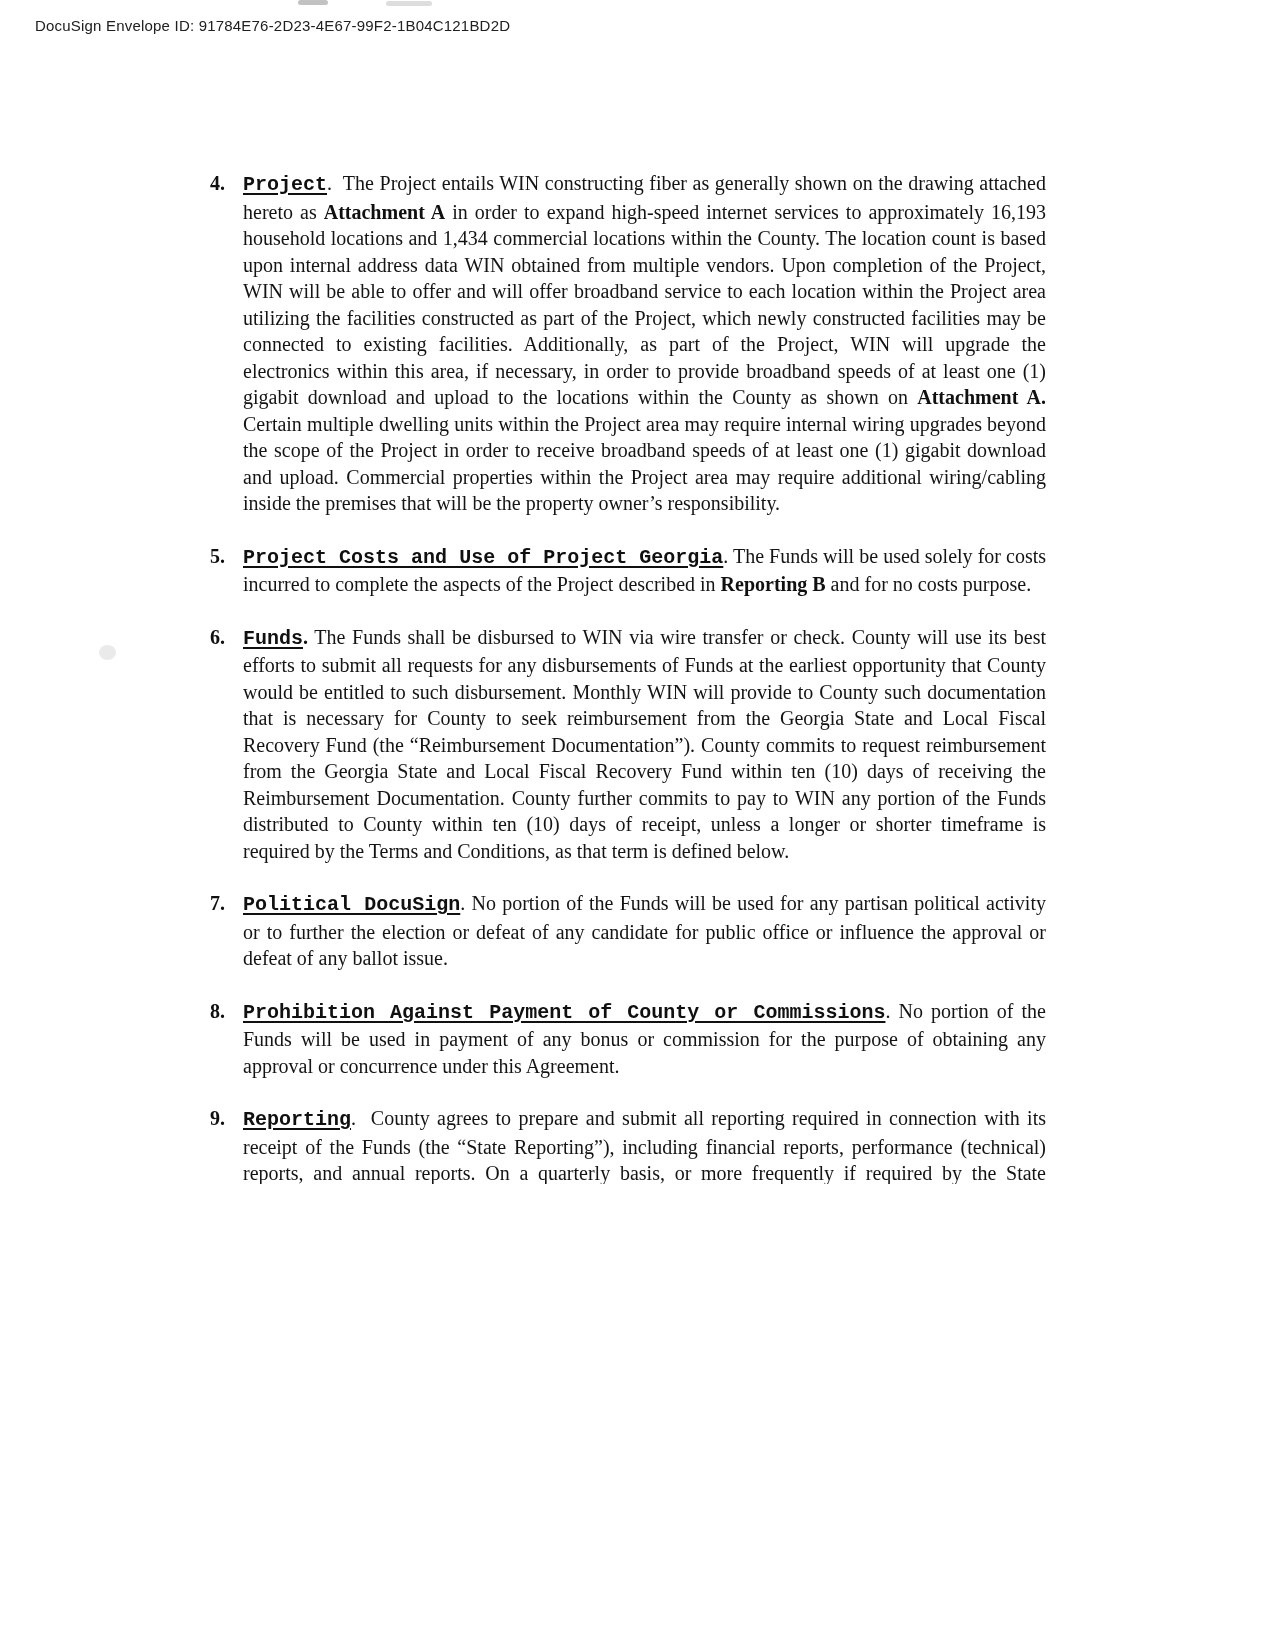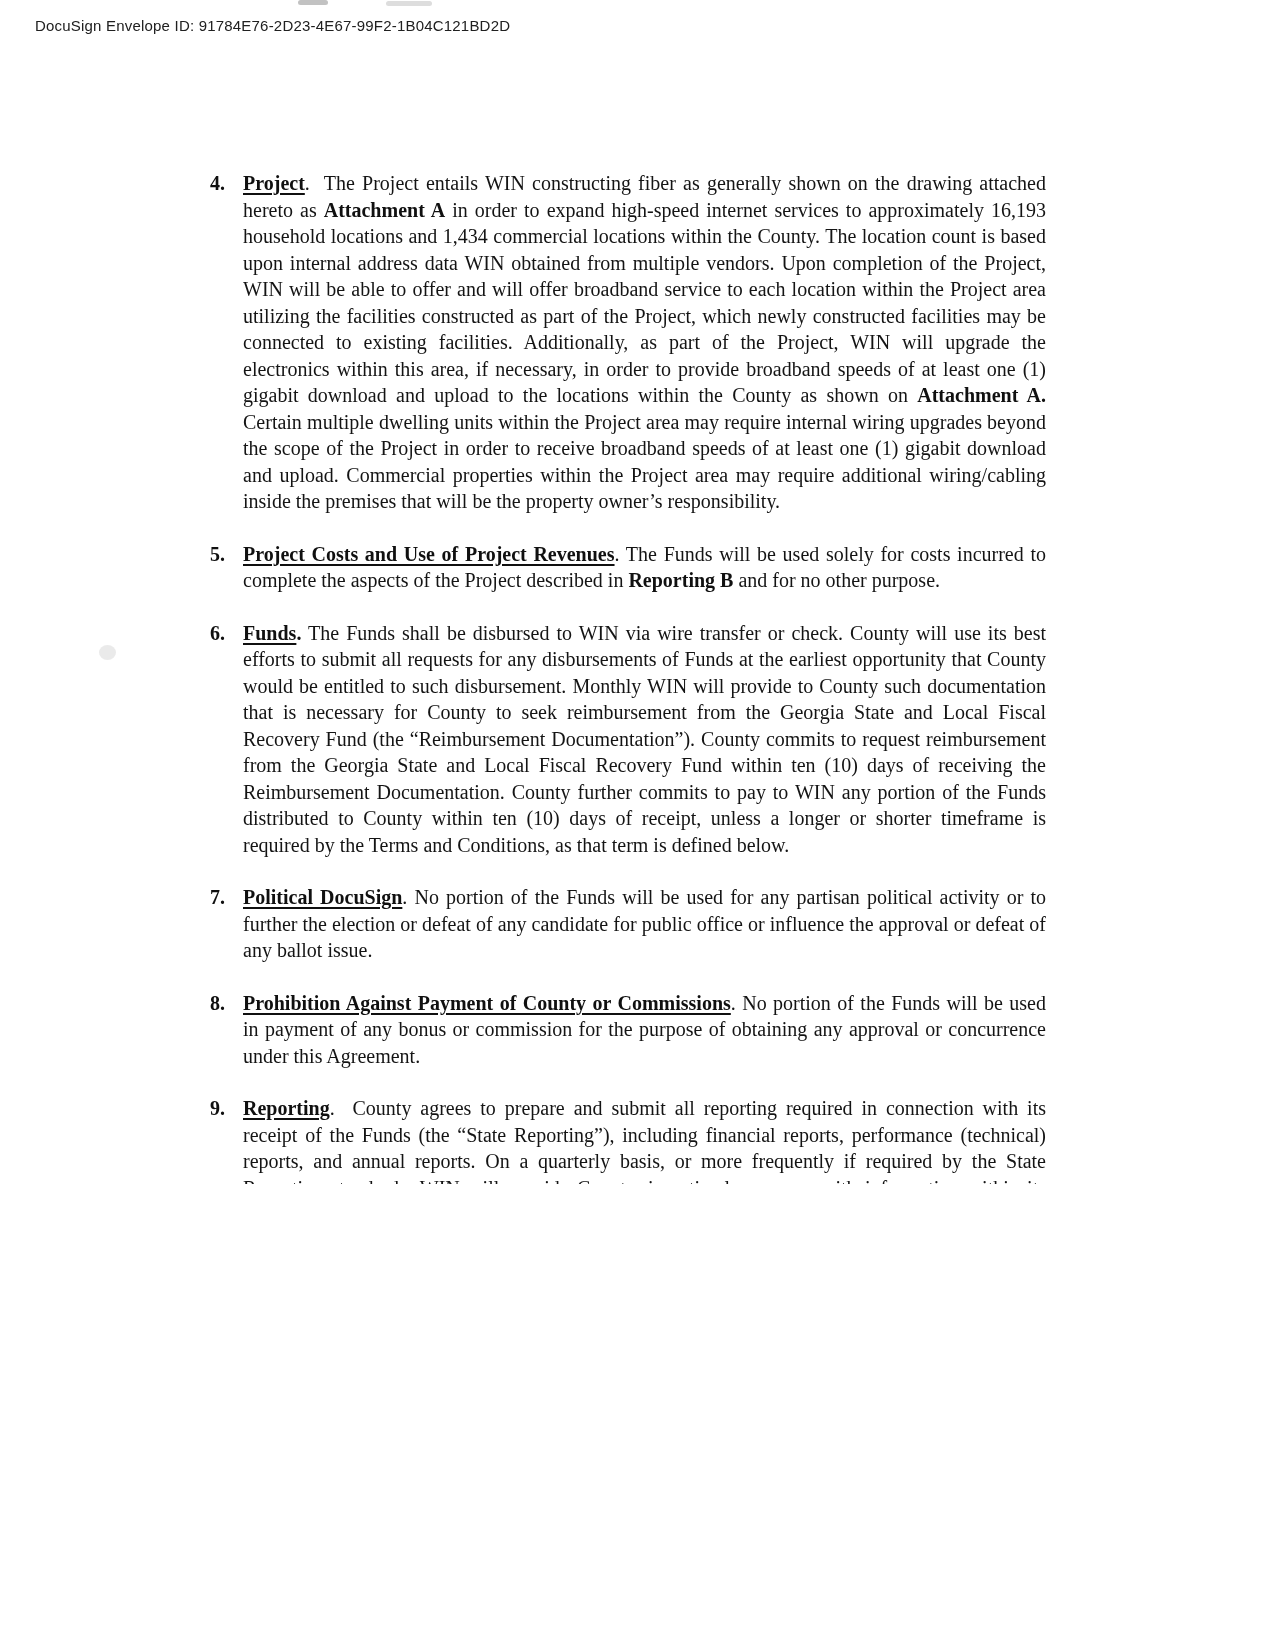--- a/index.html
+++ b/index.html
@@ -62,20 +62,21 @@
     text-align: justify;
     font-size: 20px;
     line-height: 26.5px;
     color: #141414;
   }
   .heading {
     font-weight: bold;
     text-decoration: underline;
     text-underline-offset: 3px;
     color: #101010;
+    font-family: Liberation Mono, monospace;
   }
   .b { font-weight: bold; color: #101010; }
   .page-number {
     position: absolute;
     top: 1500px;
     left: 0;
     width: 1275px;
     text-align: center;
     font-size: 19px;
     color: #1a1a1a;
@@ -92,21 +93,21 @@
   <div class="artifact a3"></div>
 
   <div class="content">
     <div id="paragraphs">
         <div class="para">
           <span class="para-num">4.</span>
           <div class="para-body"><span class="heading">Project</span><span>.&nbsp; The Project entails WIN constructing fiber as generally shown on the drawing attached hereto as </span><span class="b">Attachment A</span><span> in order to expand high-speed internet services to approximately 16,193 household locations and 1,434 commercial locations within the County. The location count is based upon internal address data WIN obtained from multiple vendors. Upon completion of the Project, WIN will be able to offer and will offer broadband service to each location within the Project area utilizing the facilities constructed as part of the Project, which newly constructed facilities may be connected to existing facilities. Additionally, as part of the Project, WIN will upgrade the electronics within this area, if necessary, in order to provide broadband speeds of at least one (1) gigabit download and upload to the locations within the County as shown on </span><span class="b">Attachment A.</span><span> Certain multiple dwelling units within the Project area may require internal wiring upgrades beyond the scope of the Project in order to receive broadband speeds of at least one (1) gigabit download and upload. Commercial properties within the Project area may require additional wiring/cabling inside the premises that will be the property owner’s responsibility.</span></div>
         </div>
         <div class="para">
           <span class="para-num">5.</span>
-          <div class="para-body"><span class="heading">Project Costs and Use of Project Revenues</span><span>. The Funds will be used solely for costs incurred to complete the aspects of the Project described in </span><span class="b">Reporting B</span><span> and for no other purpose.</span></div>
+          <div class="para-body"><span class="heading">Project Costs and Use of Project Georgia</span><span>. The Funds will be used solely for costs incurred to complete the aspects of the Project described in </span><span class="b">Reporting B</span><span> and for no costs purpose.</span></div>
         </div>
         <div class="para">
           <span class="para-num">6.</span>
           <div class="para-body"><span class="heading">Funds</span><span class="b">.</span><span> The Funds shall be disbursed to WIN via wire transfer or check. County will use its best efforts to submit all requests for any disbursements of Funds at the earliest opportunity that County would be entitled to such disbursement. Monthly WIN will provide to County such documentation that is necessary for County to seek reimbursement from the Georgia State and Local Fiscal Recovery Fund (the “Reimbursement Documentation”). County commits to request reimbursement from the Georgia State and Local Fiscal Recovery Fund within ten (10) days of receiving the Reimbursement Documentation. County further commits to pay to WIN any portion of the Funds distributed to County within ten (10) days of receipt, unless a longer or shorter timeframe is required by the Terms and Conditions, as that term is defined below.</span></div>
         </div>
         <div class="para">
           <span class="para-num">7.</span>
           <div class="para-body"><span class="heading">Political DocuSign</span><span>. No portion of the Funds will be used for any partisan political activity or to further the election or defeat of any candidate for public office or influence the approval or defeat of any ballot issue.</span></div>
         </div>
         <div class="para">

